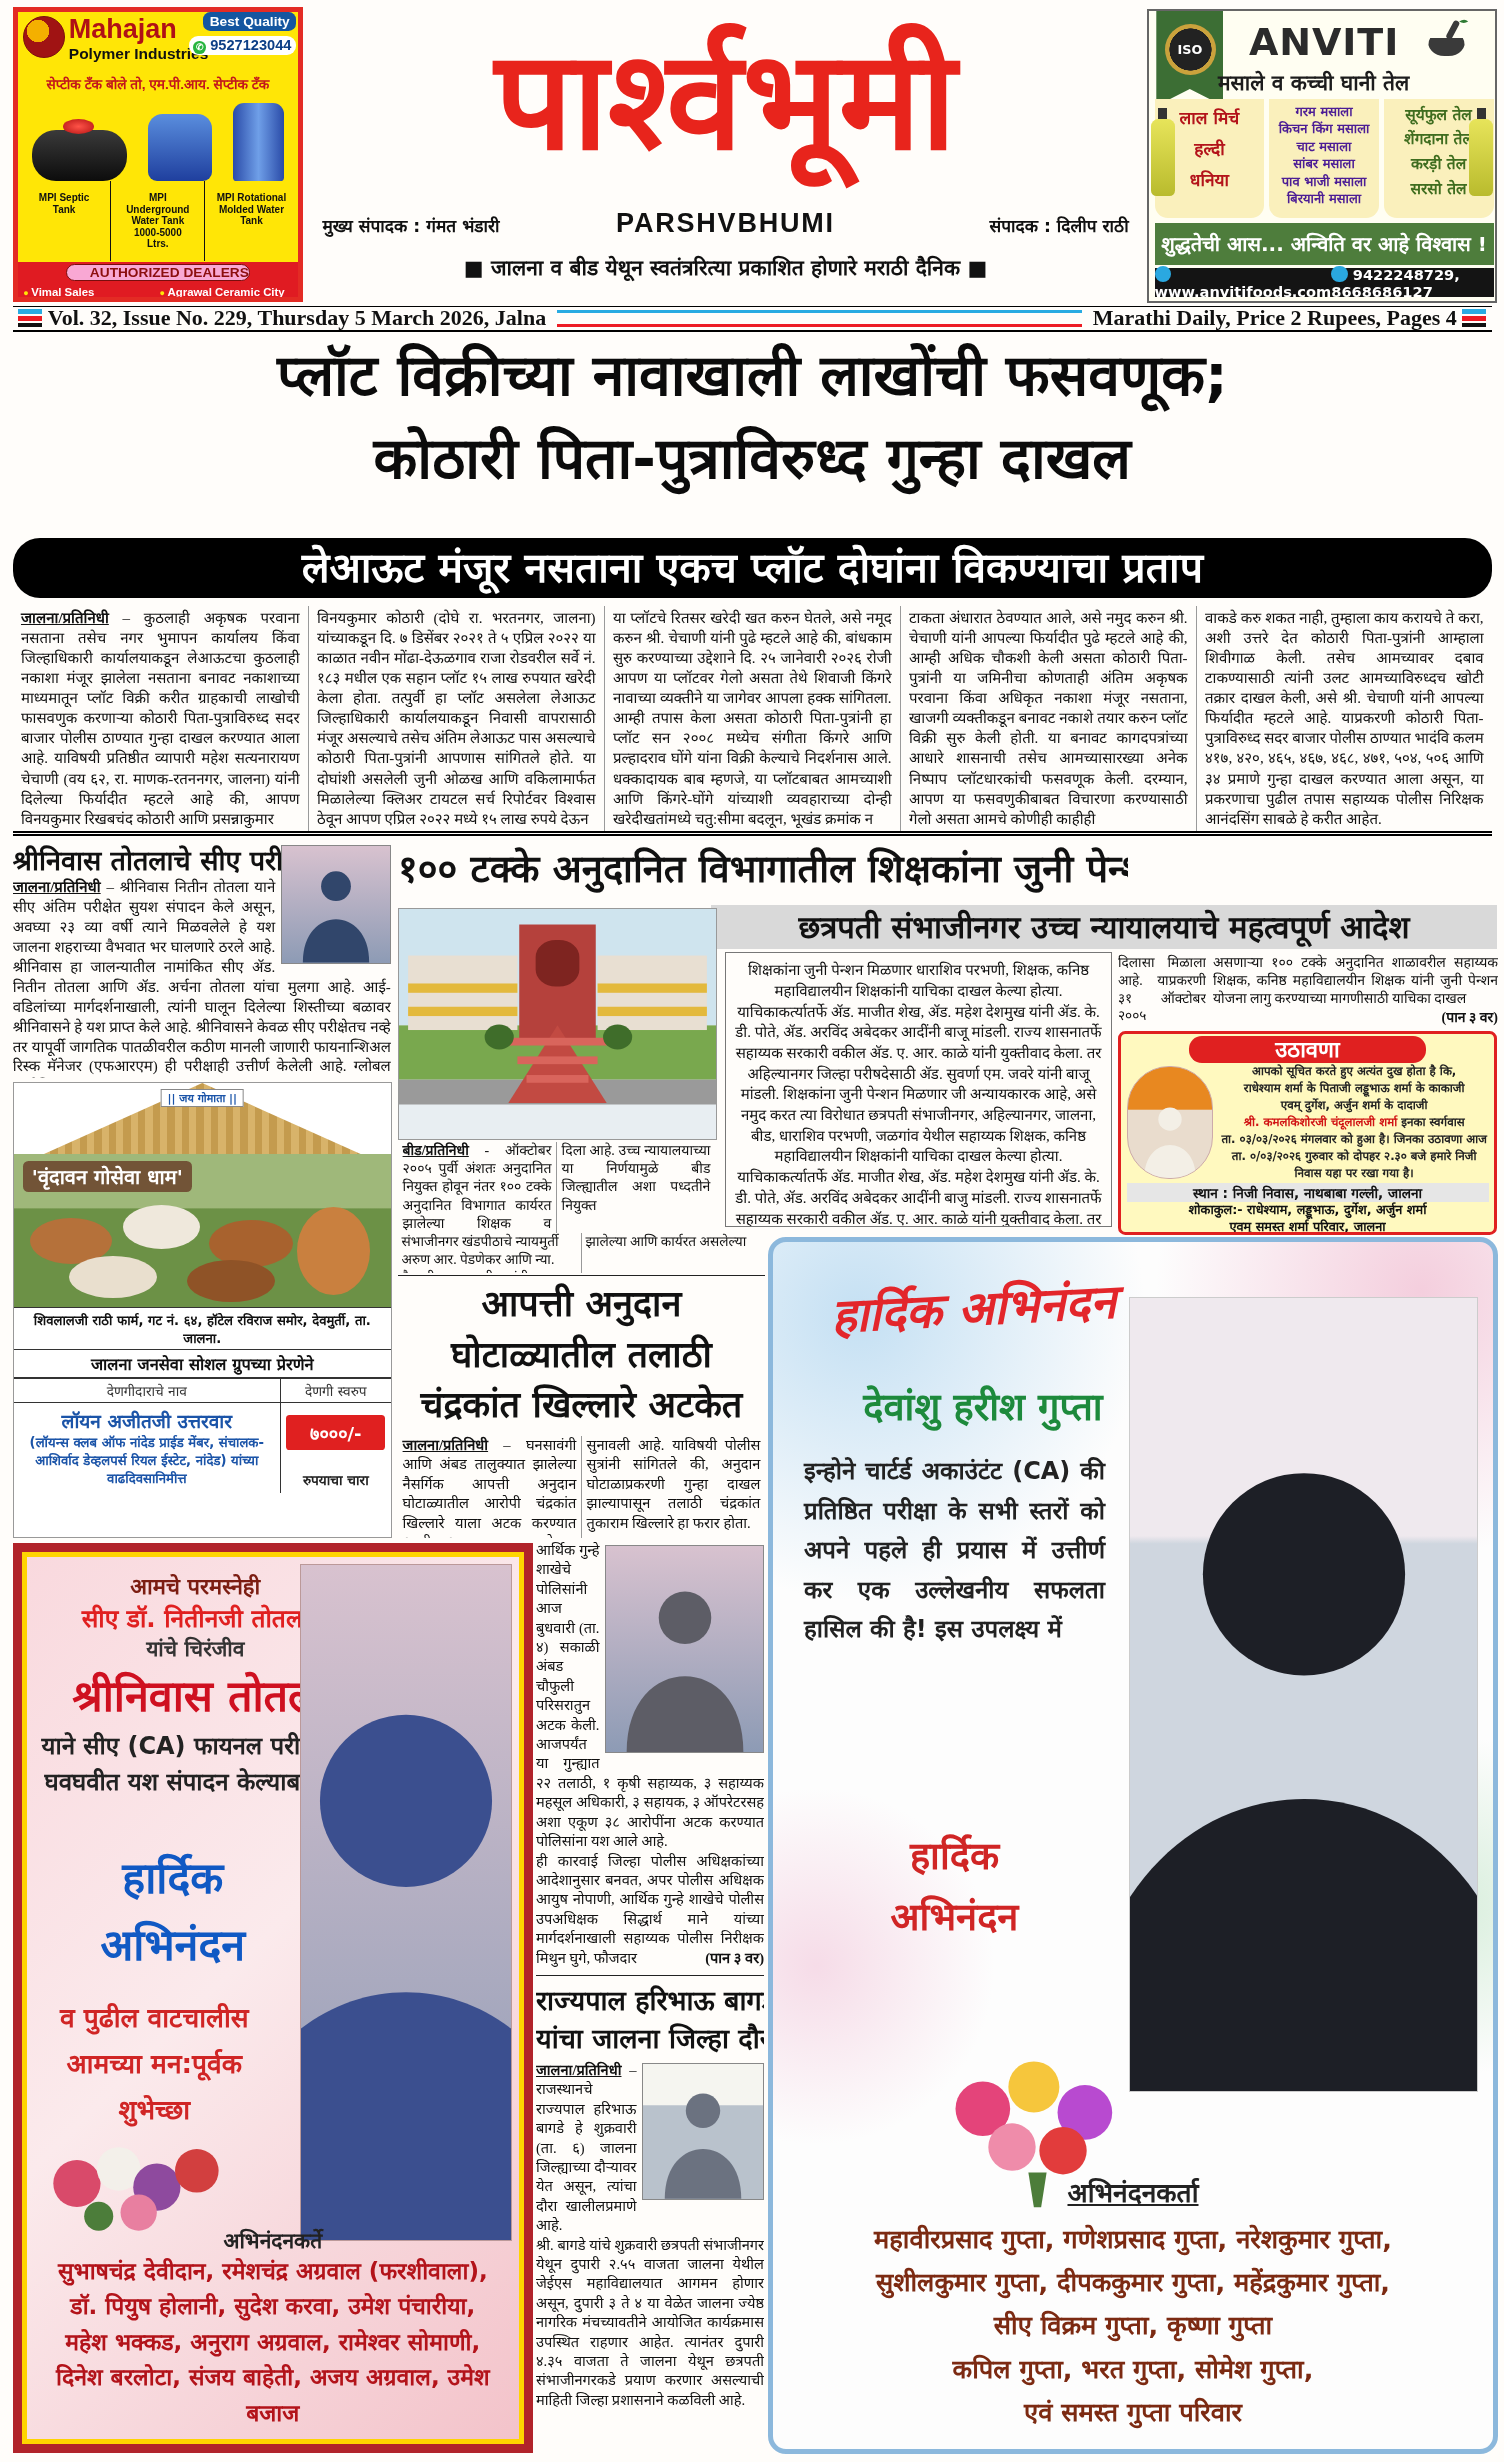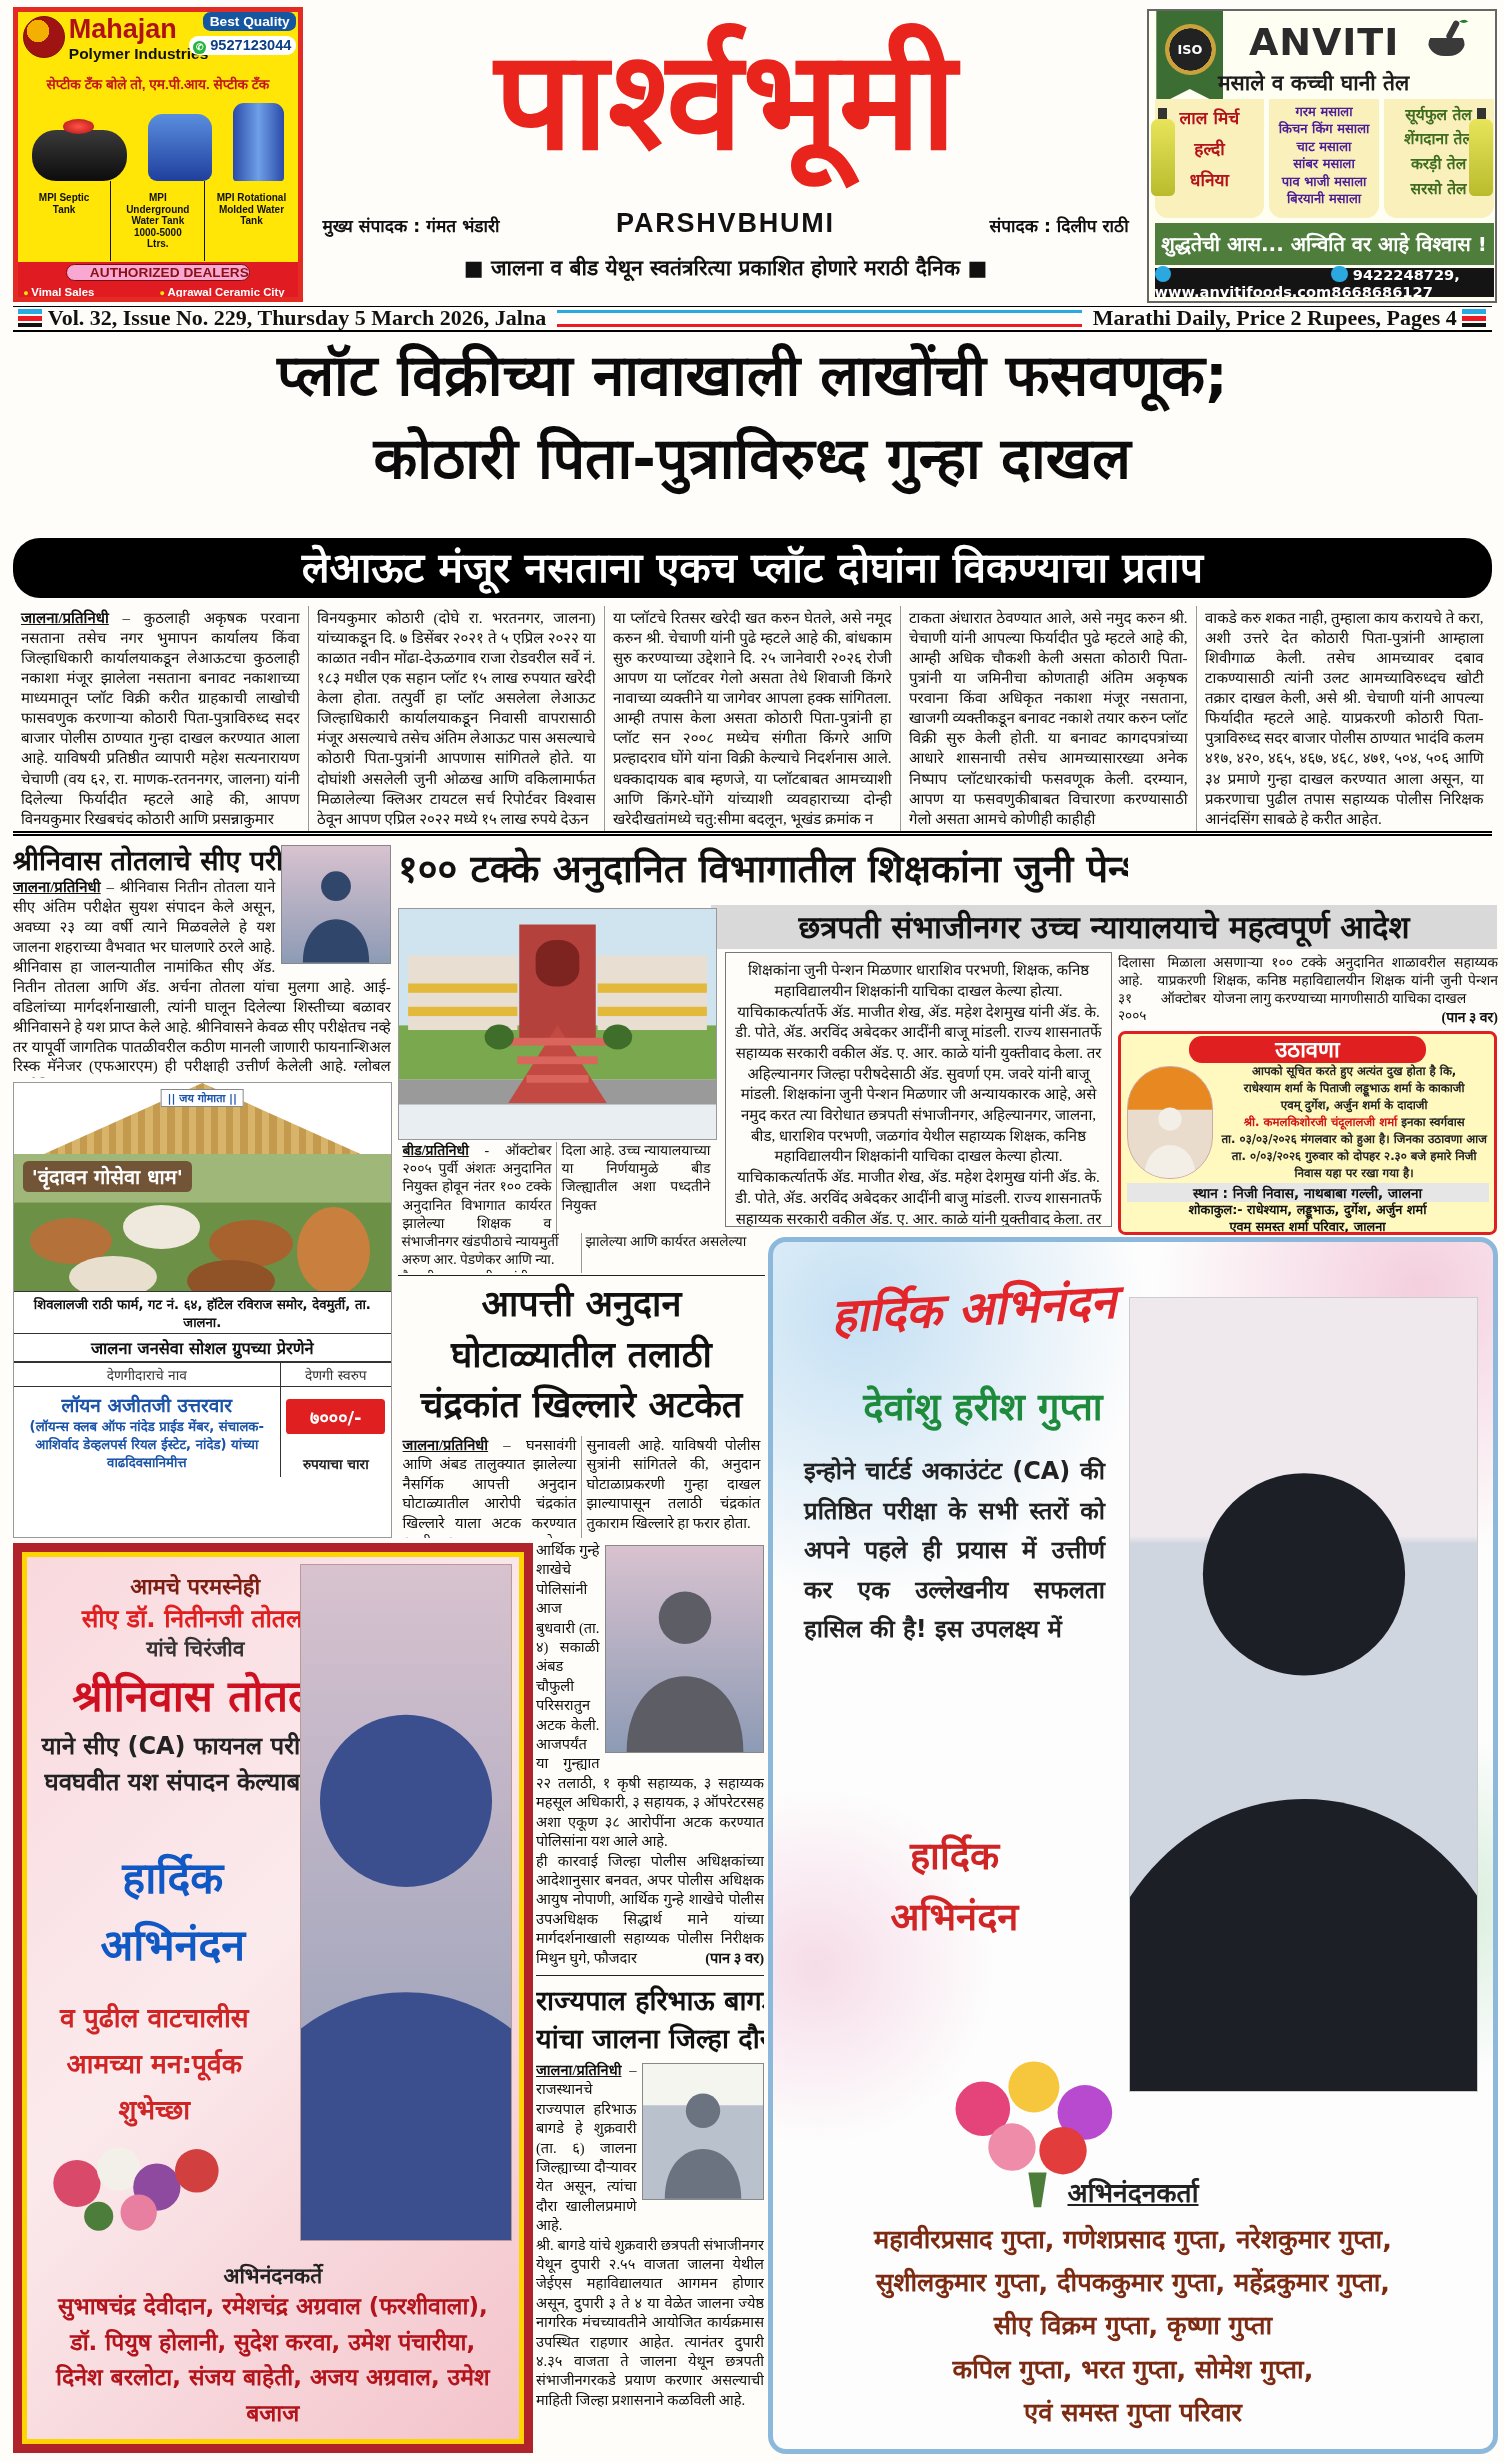--- a/index.html
+++ b/index.html
@@ -132,21 +132,21 @@
   .uth-place{clear:both;background:#e6e6e6;font-size:13.7px;font-weight:bold;text-align:center;margin-top:1.8px;}
   .uth-mourn{font-size:12.8px;font-weight:bold;text-align:center;line-height:1.3;}
 
   
   .goseva{left:12.8px;top:1082px;width:379px;height:456px;border:0.9px solid #999;box-sizing:border-box;
      background:#fff;overflow:hidden;font-family:"DejaVu Sans",sans-serif;}
   .gos-roof{height:71px;background:repeating-linear-gradient(90deg,#d8b36a 0 7.3px,#c49b4e 7.3px 14.6px);
      clip-path:polygon(8% 100%,50% 0,92% 100%);position:relative;}
   .gos-plaque{position:absolute;left:50%;top:5.5px;transform:translateX(-50%);background:#fff;color:#1b54a8;
      font-size:11px;font-weight:bold;padding:0.9px 5.5px;border:0.9px solid #888;}
-  .gos-photo{height:137px;position:relative;background:linear-gradient(#9fb87a 0 35%,#6c9146 36% 100%);overflow:hidden;}
+  .gos-photo{height:153px;position:relative;background:linear-gradient(#9fb87a 0 35%,#6c9146 36% 100%);overflow:hidden;}
   .gos-name{position:absolute;left:9px;top:7.3px;color:#fff;background:rgba(90,30,20,.65);
      font-size:20px;font-weight:bold;padding:1.8px 9px;border-radius:5.5px;}
   .cow{position:absolute;border-radius:50%;}
   .gos-addr{font-size:13.2px;font-weight:bold;text-align:center;border-top:1.8px solid #333;padding:2.7px 1.8px;}
   .gos-insp{font-size:16.4px;font-weight:bold;text-align:center;border-top:0.9px solid #333;border-bottom:0.9px solid #333;padding:1.8px;}
   .gos-table{display:grid;grid-template-columns:266px 1fr;border-top:0.9px solid #333;}
   .gos-th{font-size:13.7px;text-align:center;border-bottom:0.9px solid #333;padding:1.8px;color:#333;}
   .gos-th+.gos-th{border-left:0.9px solid #333;}
   .gos-donor{padding:5.5px 3.6px;text-align:center;color:#1b54a8;font-weight:bold;}
   .gos-donor .d1{font-size:19px;} .gos-donor .d2{font-size:13.2px;line-height:1.35;}
@@ -489,20 +489,21 @@
         <circle cx="128" cy="64" r="26" fill="#8e4a9e"></circle>
           <circle cx="172" cy="46" r="24" fill="#d23f3f"></circle>
         <circle cx="108" cy="92" r="20" fill="#e87fa0"></circle>
           <circle cx="64" cy="96" r="16" fill="#4c7d3a"></circle>
       </svg>
       <div class="adt-congr">
         <div class="cl">अभिनंदनकर्ते</div>
         <div class="nm">
           <div>सुभाषचंद्र देवीदान, रमेशचंद्र अग्रवाल (फरशीवाला),</div>
           <div>डॉ. पियुष होलानी, सुदेश करवा, उमेश पंचारीया,</div>
+          <div>महेश भक्कड, अनुराग अग्रवाल, रामेश्वर सोमाणी,</div>
           <div>दिनेश बरलोटा, संजय बाहेती, अजय अग्रवाल, उमेश बजाज</div>
         </div>
       </div>
     </div>
   </div>
 
   <div class="abs ad-gupta">
     <div class="adg-script">हार्दिक अभिनंदन</div>
     <div class="adg-name">देवांशु हरीश गुप्ता</div>
     <div class="adg-body jc">इन्होने चार्टर्ड अकाउंटंट (CA) की प्रतिष्ठित परीक्षा के सभी स्तरों को अपने पहले ही प्रयास में उत्तीर्ण कर एक उल्लेखनीय सफलता हासिल की है! इस उपलक्ष्य में</div>

